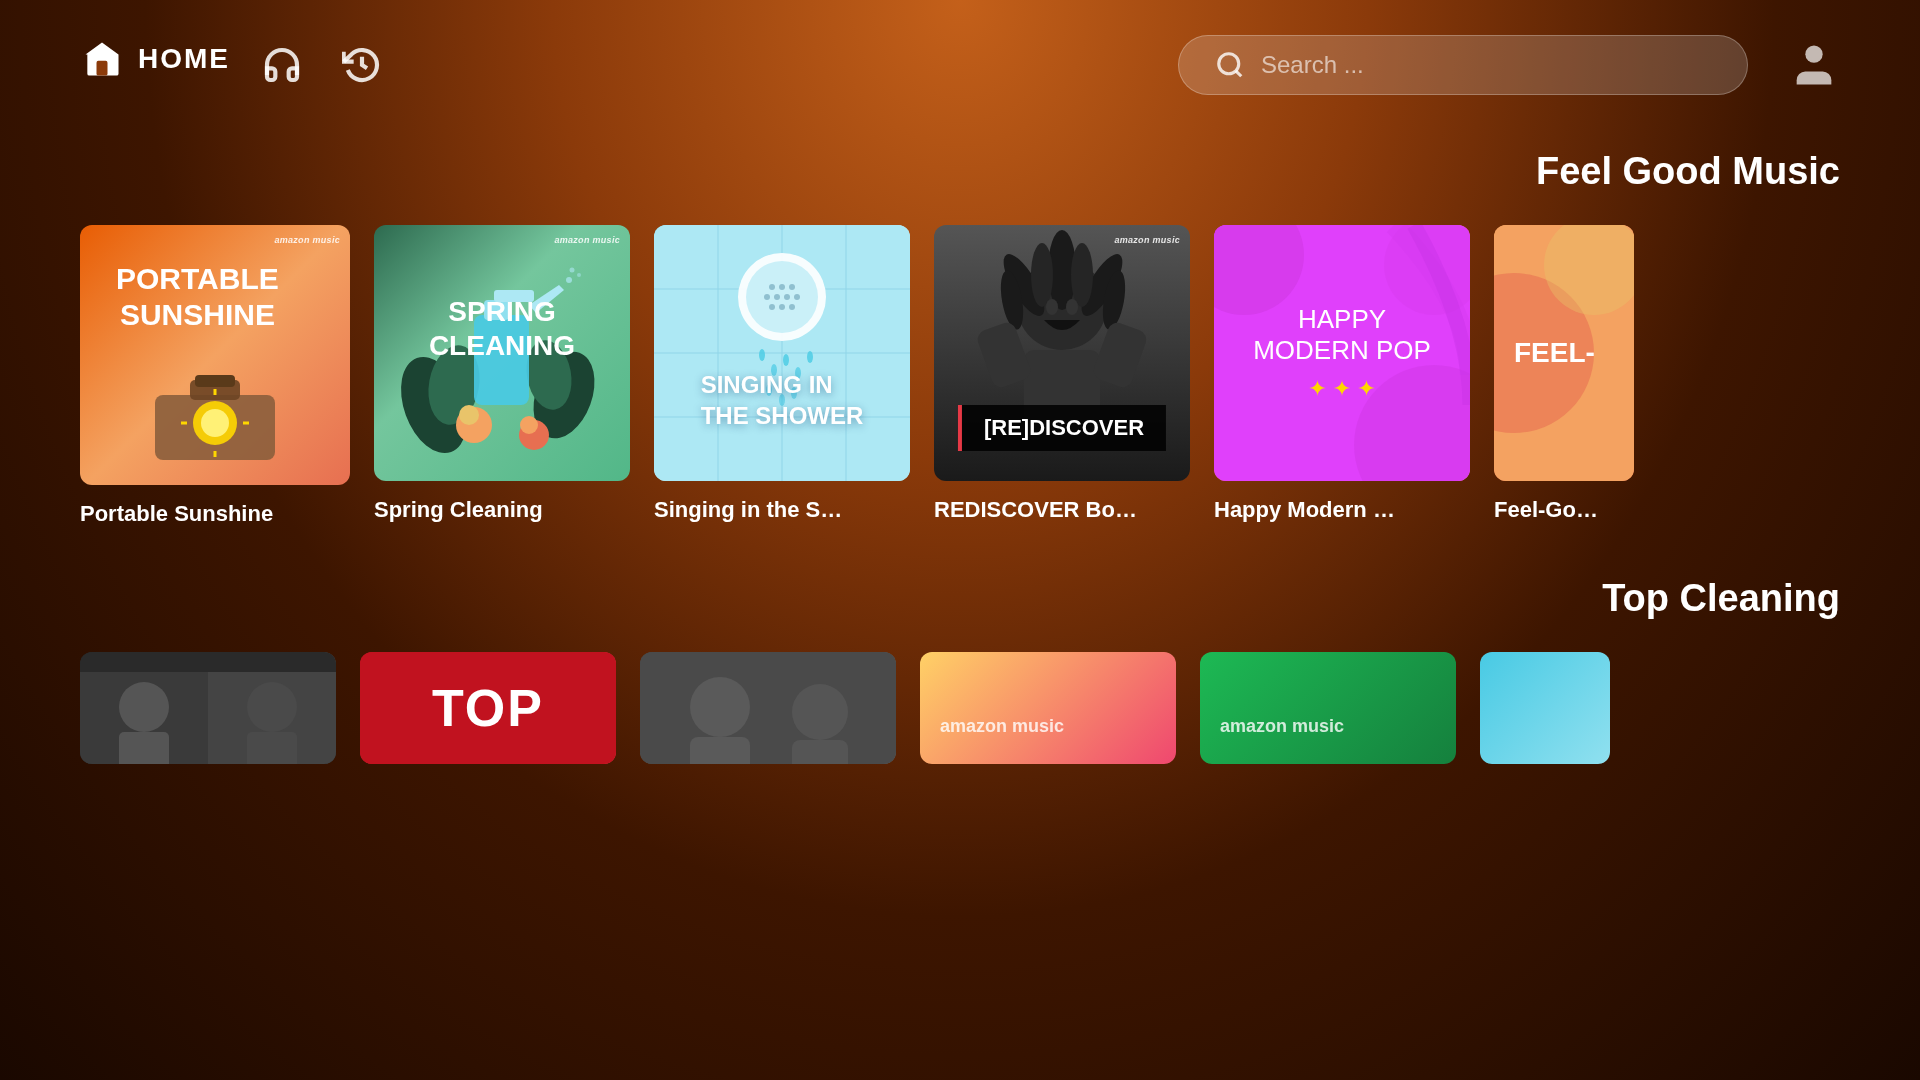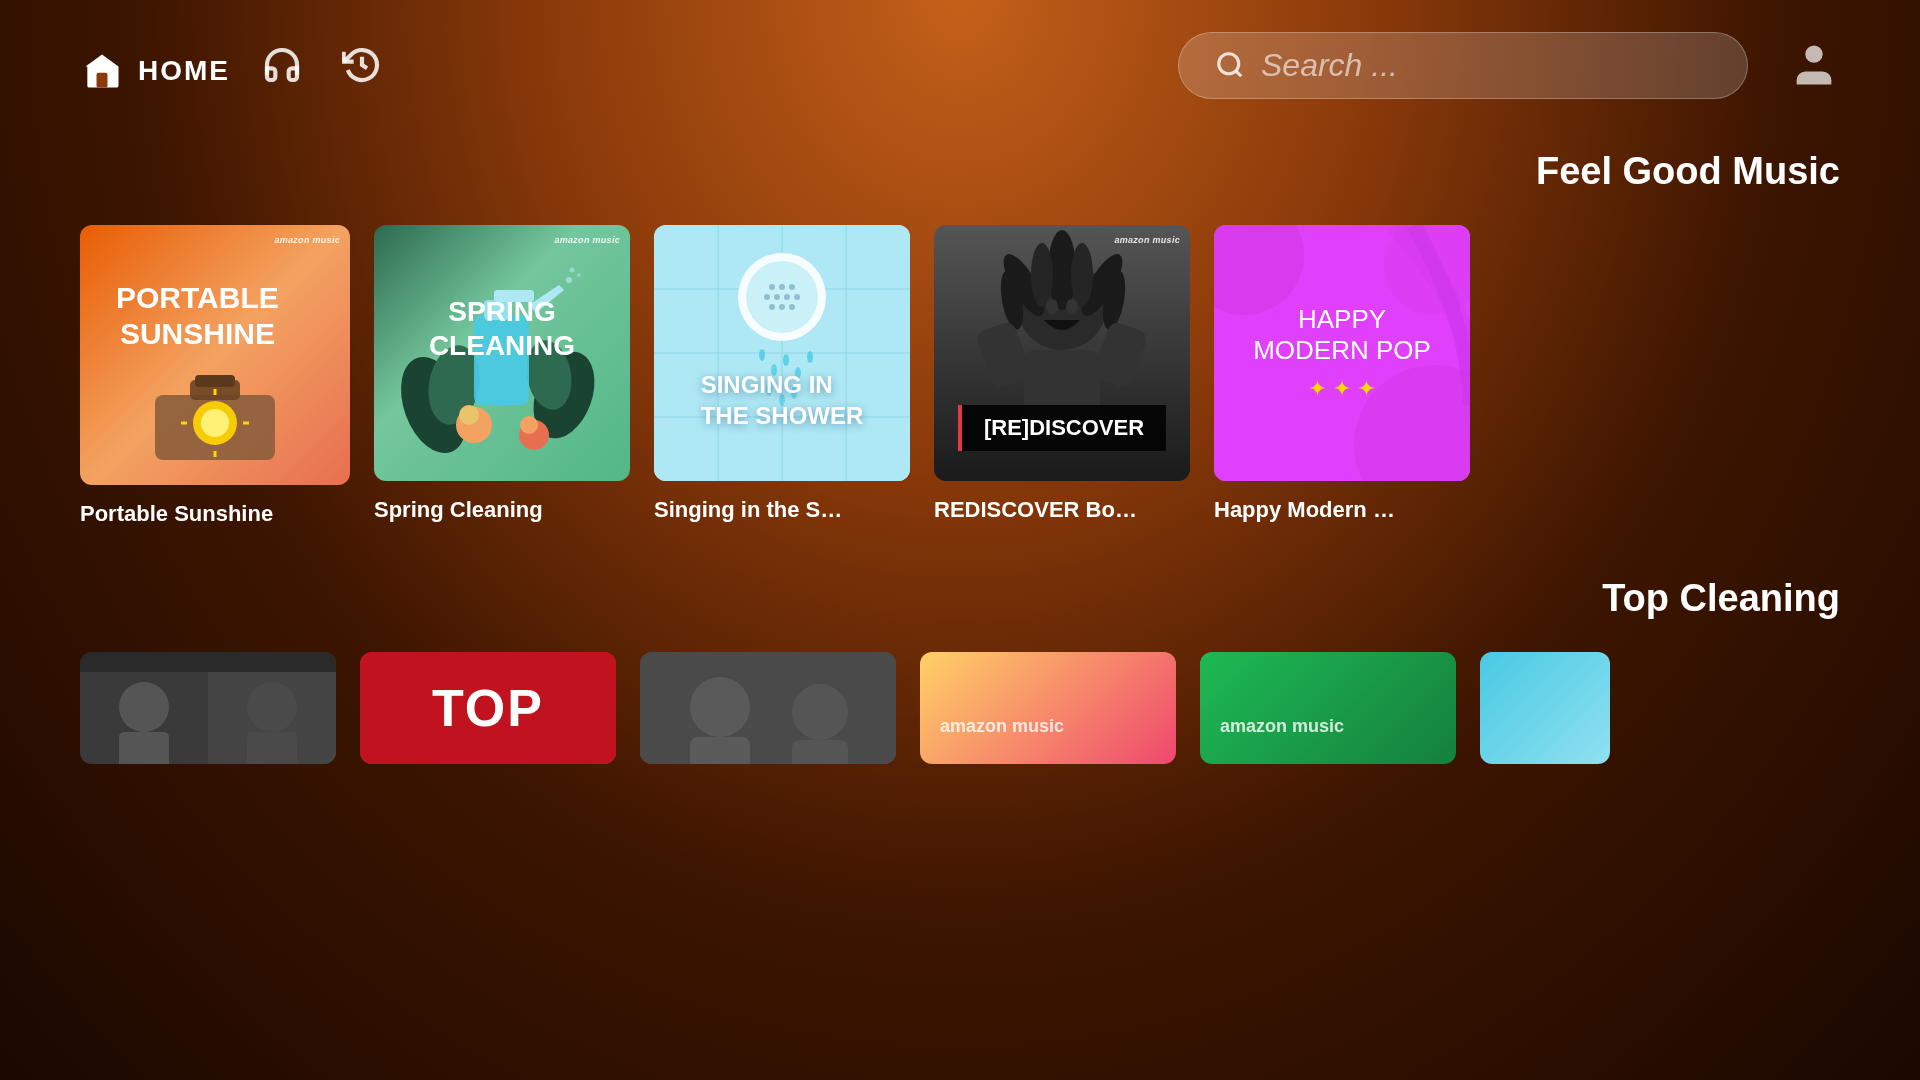--- a/index.html
+++ b/index.html
@@ -32,21 +32,21 @@
     
     .header {
       display: flex;
       align-items: center;
       padding: 28px 80px;
       height: 130px;
     }
 
     .nav-left {
       display: flex;
-      align-items: flex-end;
+      align-items: flex-start;
       gap: 24px;
     }
 
     .nav-home {
       display: flex;
       align-items: center;
       gap: 14px;
       cursor: pointer;
     }
 
@@ -106,23 +106,22 @@
       fill: none;
       stroke-width: 2.5;
       flex-shrink: 0;
     }
 
     .search-bar input {
       background: none;
       border: none;
       outline: none;
       color: rgba(255,255,255,0.7);
-      font-size: 32px;
+      font-size: 24px;
       width: 100%;
-      font-style: italic;
     }
 
     .search-bar input::placeholder {
       color: rgba(255,255,255,0.6);
     }
 
     .profile-icon {
       width: 52px;
       height: 52px;
       cursor: pointer;
@@ -198,21 +197,21 @@
 
     .portable-sunshine-text {
       color: white;
       font-size: 30px;
       font-weight: 900;
       text-align: center;
       line-height: 1.2;
       text-transform: uppercase;
       padding: 20px;
       position: absolute;
-      top: 35px;
+      top: 16px;
       left: 16px;
     }
 
     .suitcase-illustration {
       position: absolute;
       bottom: 20px;
       left: 50%;
       transform: translateX(-50%);
     }
 
@@ -600,20 +599,32 @@
             <div class="stars-row">
               <span class="star">✦</span>
               <span class="star">✦</span>
               <span class="star">✦</span>
             </div>
           </div>
         </div>
         <span class="card-label">Happy Modern …</span>
       </div>
 
+      <div class="card">
+        <div class="card-img card-feel-good-partial" style="width:140px; height:256px;">
+
+          <svg width="140" height="256" viewBox="0 0 140 256" style="position:absolute;top:0;left:0;">
+            <rect width="140" height="256" fill="#f4a261"></rect>
+            <circle cx="20" cy="128" r="80" fill="#e76f51" opacity="0.6"></circle>
+            <circle cx="100" cy="40" r="50" fill="#e9c46a" opacity="0.4"></circle>
+          </svg>
+          <div class="feel-good-text">FEEL-</div>
+        </div>
+        <span class="card-label" style="max-width:140px">Feel-Go…</span>
+      </div>
 
     </div>
   </section>
 
   <section class="section-top-stations">
     <h2 class="section-title">Top Cleaning</h2>
 
     <div class="stations-row">
 
       <div class="station-card station-dark">

